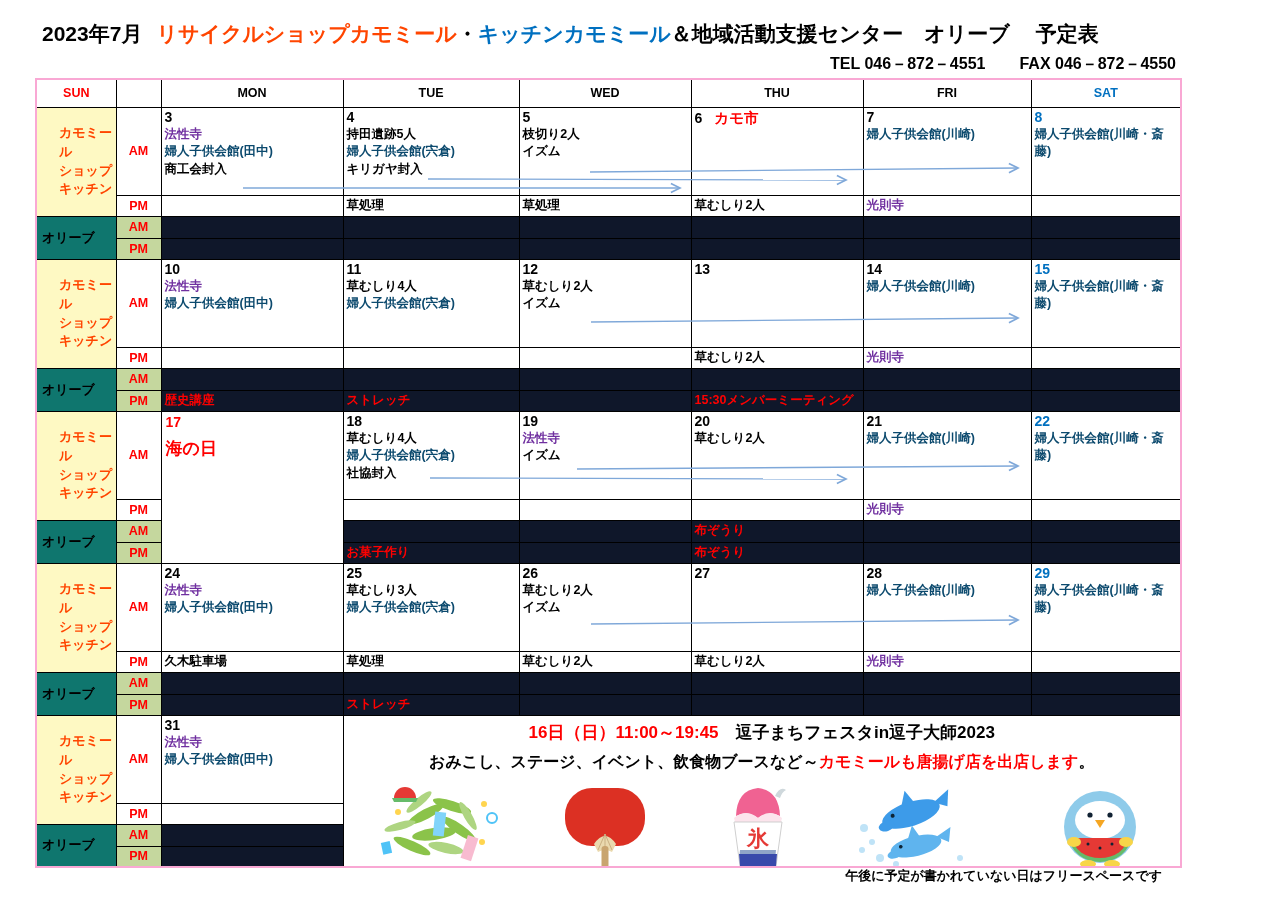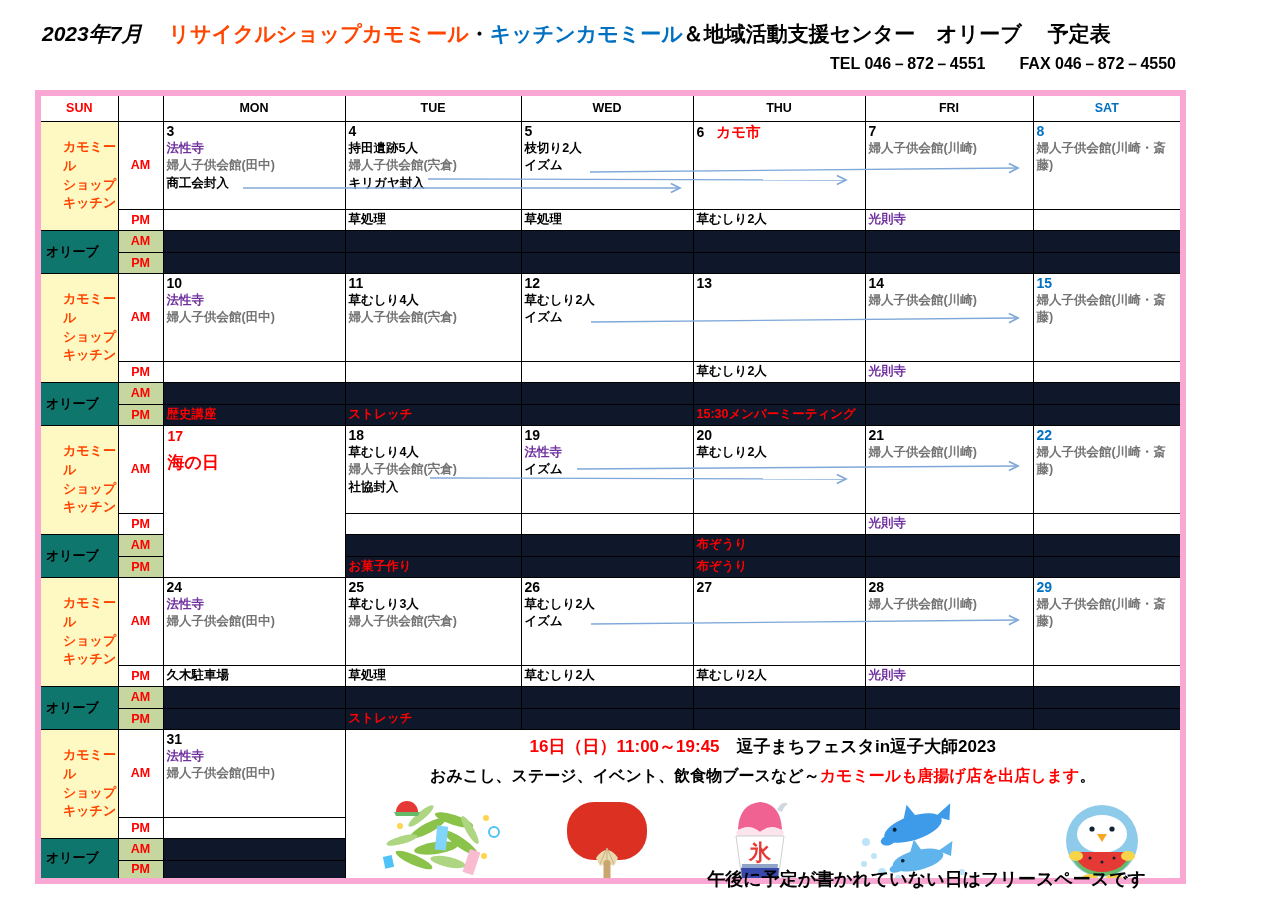--- a/index.html
+++ b/index.html
@@ -1,45 +1,45 @@
 <!DOCTYPE html>
 <html><head>
 <meta charset="utf-8">
 <style>
   html,body{margin:0;padding:0;background:#fff;}
   body{width:1280px;height:905px;position:relative;overflow:hidden;
        font-family:"Liberation Sans","DejaVu Sans",sans-serif;color:#000;}
   
   #title{position:absolute;left:42px;top:20px;font-size:21px;font-weight:bold;white-space:nowrap;}
-  #title .seg-date{margin-right:26px;font-style:italic;}
+  #title .seg-date{margin-right:14px;}
   #title .orange{color:#FF4500;}
   #title .blue-t{color:#0070C0;}
   #title .seg-suffix{margin-left:26px;}
   #telfax{position:absolute;right:104px;top:54px;font-size:16px;font-weight:bold;white-space:nowrap;}
   #telfax .fax{margin-left:34px;}
-  #footnote{position:absolute;right:134px;top:867px;font-size:18px;font-weight:bold;}
+  #footnote{position:absolute;right:118px;top:867px;font-size:13px;font-weight:bold;}
   
-  #cal{position:absolute;left:35px;top:90px;border-collapse:collapse;table-layout:fixed;
-       border:6px solid #f9a8d4;}
+  #cal{position:absolute;left:35px;top:78px;border-collapse:collapse;table-layout:fixed;
+       border:2px solid #f9a8d4;}
   #cal td,#cal th{border:1px solid #000;overflow:hidden;}
   tr.h{height:28px;}
   tr.ra{height:88px;} tr.rp{height:21px;} tr.roa{height:22px;} tr.rop{height:21px;}
   th{font-size:12.5px;font-weight:bold;text-align:center;background:#fff;}
   th.sun{color:#FF0000;} th.sat{color:#0070C0;}
   td.lab{color:#FF4500;font-weight:bold;font-size:13px;padding-left:22px;vertical-align:middle;
          line-height:1.45;white-space:pre-line;background:#fef9c3;}
   td.olab{background:#0f766e;font-weight:bold;font-size:13px;padding-left:5px;vertical-align:middle;}
   td.ap{color:#FF0000;font-weight:bold;font-size:12.5px;text-align:center;vertical-align:middle;padding:0;}
   td.ap.g{background:#C5D79E;}
   td.am{vertical-align:top;padding:1px 3px;background:#fff;}
   .dt{font-size:14px;font-weight:bold;line-height:1.25;}
   .dt.blue{color:#0070C0;} .dt.red{color:#FF0000;}
   .dt .note{color:#FF0000;font-size:14.5px;margin-left:12px;}
   .ln{font-size:12.5px;font-weight:bold;line-height:1.38;}
-  .black{color:#000;} .blue{color:#737373;} .purple{color:#7030A0;} .red{color:#FF0000;}
+  .black{color:#000;} .blue{color:#0c4a6e;} .purple{color:#7030A0;} .red{color:#FF0000;}
   td.pm{font-size:12.5px;font-weight:bold;vertical-align:middle;padding:0 3px;line-height:1.05;background:#fff;}
   td.pm.purple{color:#7030A0;}
   td.ol{background:#0f172a;color:#FF0000;font-size:12.5px;font-weight:bold;
         vertical-align:middle;padding:0 3px;line-height:1.05;}
   td.holiday{vertical-align:top;padding:2px 4px;background:#fff;}
   .holiday-name{color:#FF0000;font-size:17px;font-weight:bold;margin-top:6px;}
   .diag{background-image:linear-gradient(to bottom right,
         transparent calc(50% - 1px), #161616 calc(50% - 1px),
         #161616 calc(50% + 1px), transparent calc(50% + 1px));}
   

